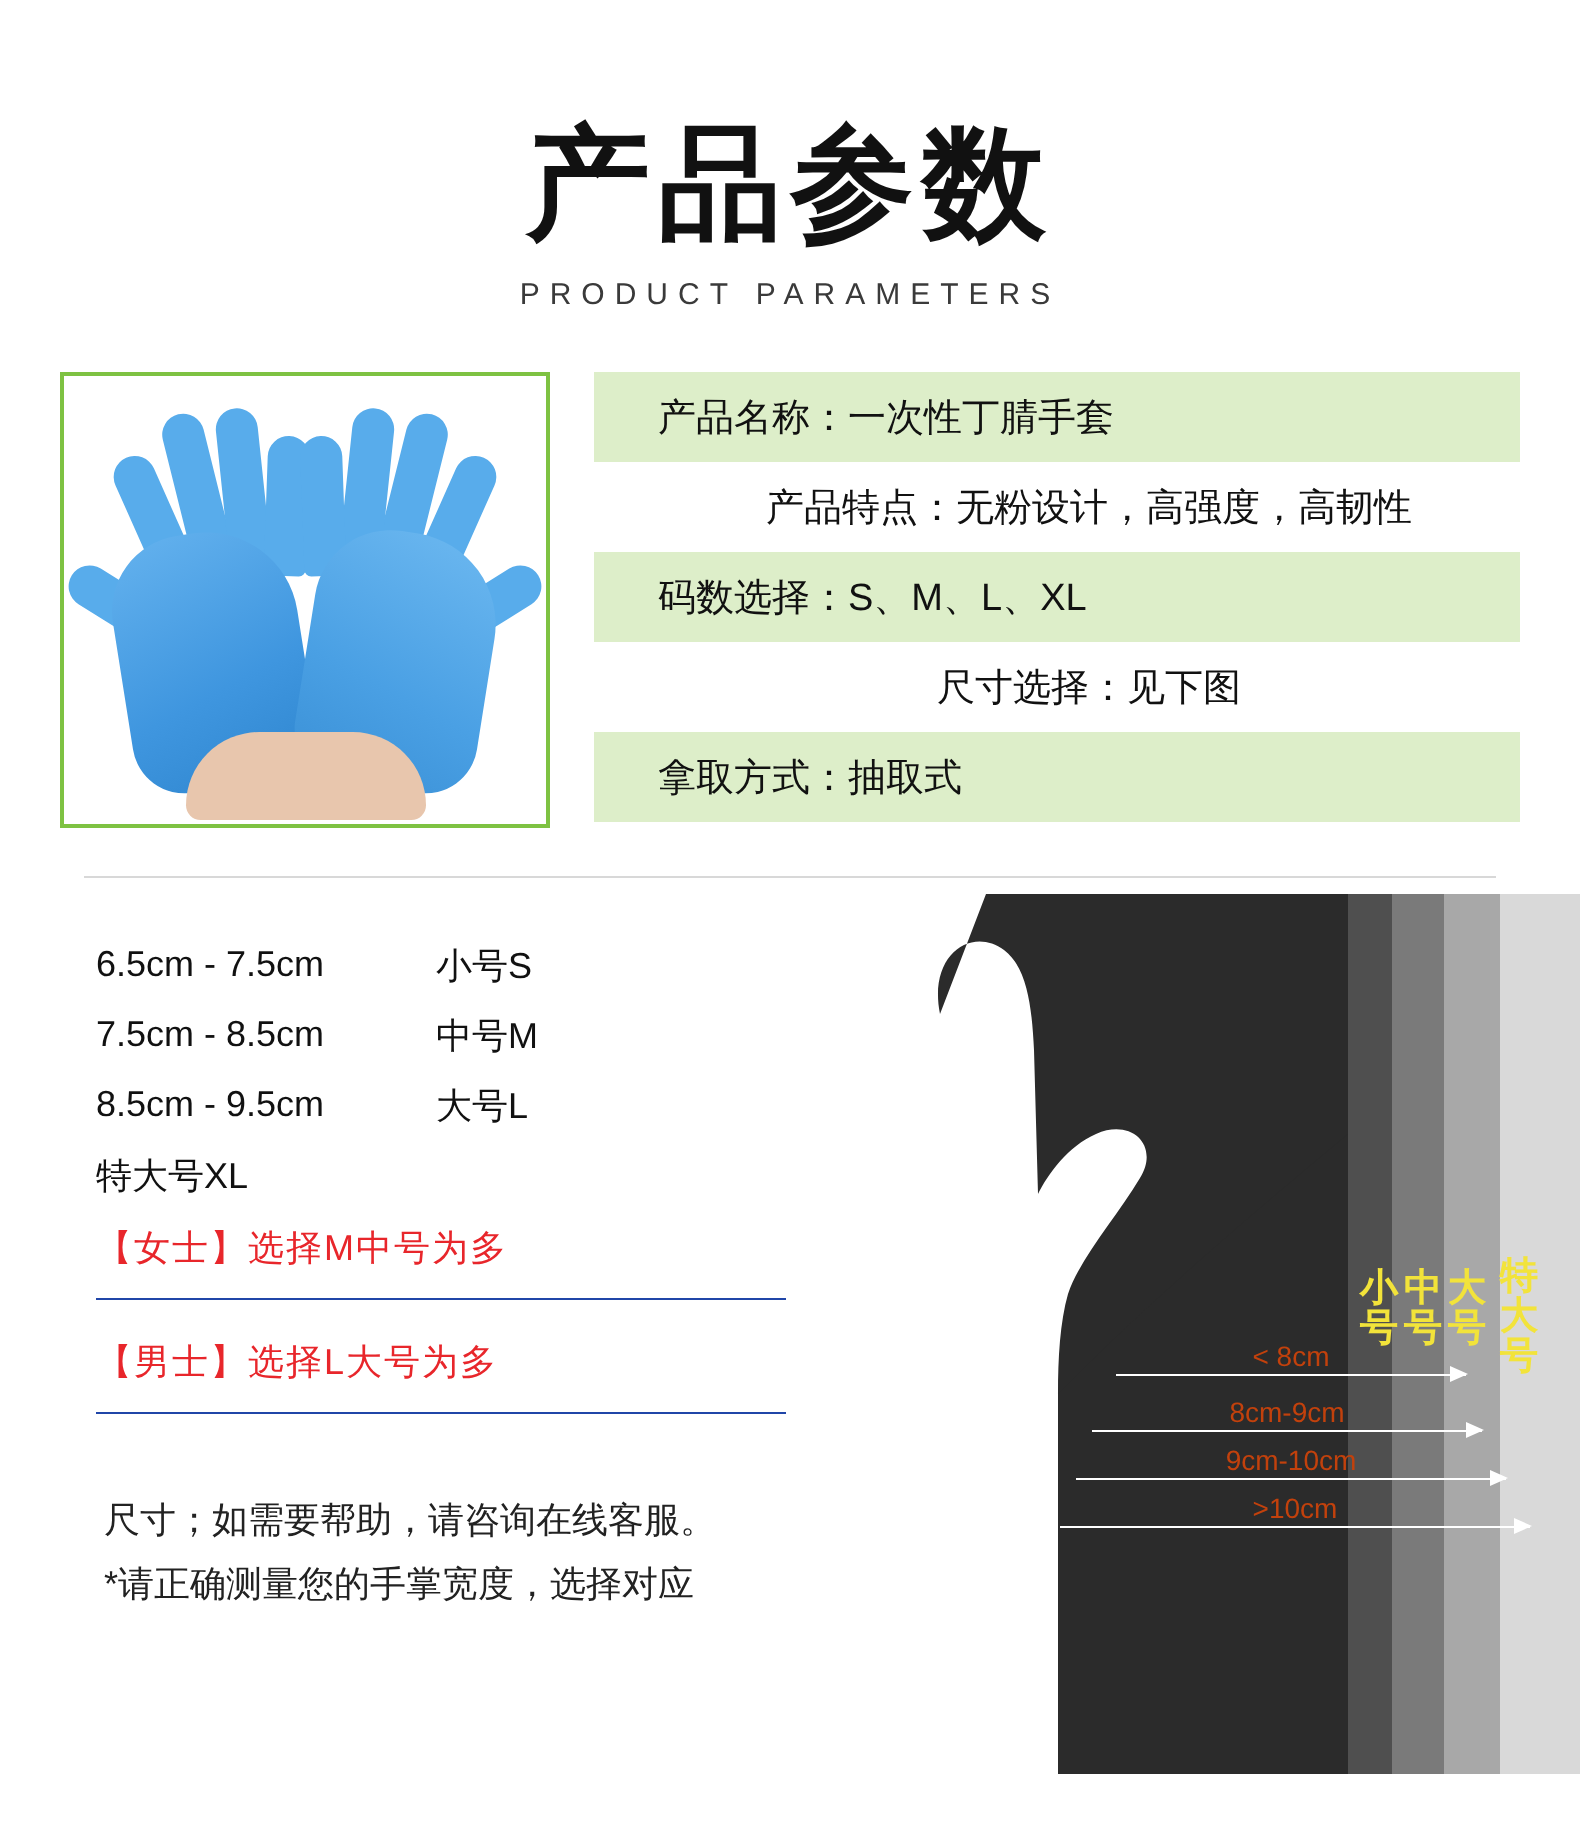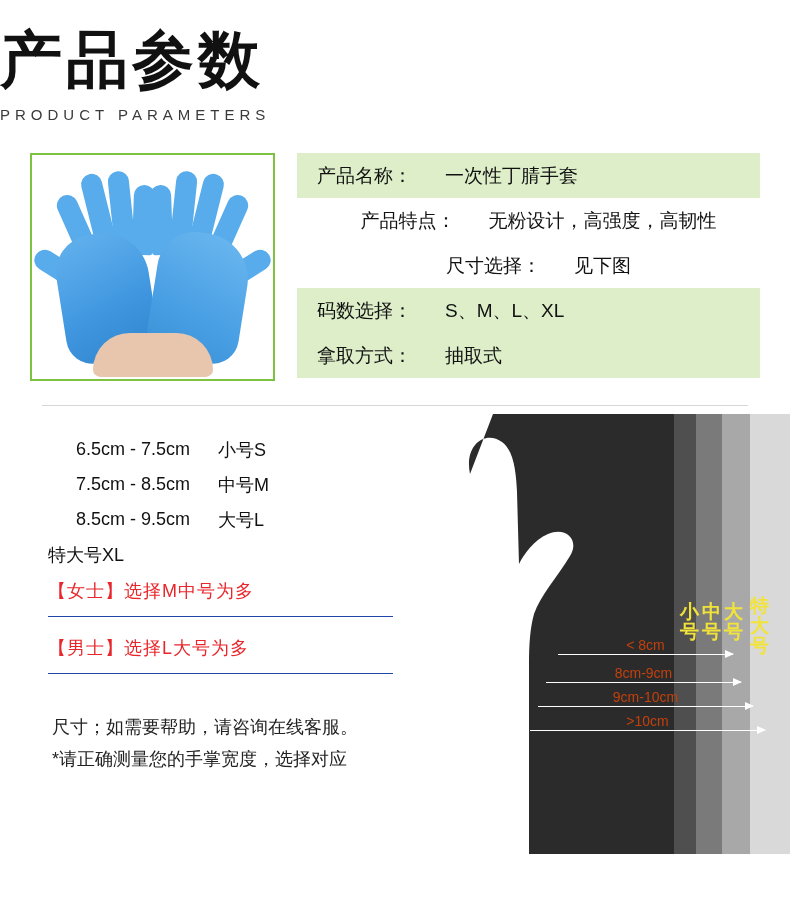--- a/index.html
+++ b/index.html
@@ -11,22 +11,22 @@
     height: 915px;
     background: #ffffff;
     font-family: "Liberation Sans", sans-serif;
     color: #1a1a1a;
     overflow: hidden;
     position: relative;
   }
 
   
   .header {
-    padding-top: 27px;
-    text-align: left;
+    padding-top: 60px;
+    text-align: center;
   }
   .title-cn {
     font-size: 62px;
     font-weight: bold;
     letter-spacing: 4px;
     color: #111111;
     line-height: 1.05;
   }
   .title-en {
     margin-top: 14px;
@@ -102,29 +102,29 @@
   .spec-rows {
     flex: 1 1 auto;
     margin-left: 22px;
     display: flex;
     flex-direction: column;
   }
   .spec-row {
     height: 45px;
     display: flex;
     align-items: center;
-    padding-left: 20px;
+    padding-left: 32px;
     font-size: 19px;
     color: #111111;
     box-sizing: border-box;
   }
   .spec-row.shade { background: #ddeec9; }
   .spec-row.plain { background: #ffffff; justify-content: center; }
   .spec-row .label { white-space: nowrap; }
-  .spec-row .value { white-space: nowrap; margin-left: 33px; }
+  .spec-row .value { white-space: nowrap; }
 
   
   .divider {
     margin: 24px 42px 0 42px;
     border-top: 1px solid #d8d8d8;
   }
 
   
   .size-section {
     position: relative;
@@ -138,21 +138,21 @@
     top: 8px;
     width: 330px;
   }
   .size-table .srow {
     display: flex;
     height: 35px;
     align-items: center;
     font-size: 18px;
     color: #111111;
   }
-  .size-table .srow .rng { width: 170px; text-align: center; }
+  .size-table .srow .rng { width: 170px; }
   .size-table .srow .nm  { width: 150px; }
 
   .hl {
     margin-left: 48px;
     font-size: 18px;
     font-weight: normal;
     color: #e8262b;
     letter-spacing: 1px;
   }
   .hl-1 { position: absolute; top: 155px; left: 0; }
@@ -246,27 +246,27 @@
 
   <div class="spec-rows">
     <div class="spec-row shade">
       <span class="label">产品名称：</span>
       <span class="value">一次性丁腈手套</span>
     </div>
     <div class="spec-row plain">
       <span class="label">产品特点：</span>
       <span class="value">无粉设计，高强度，高韧性</span>
     </div>
+    <div class="spec-row shade">
+      <span class="label">码数选择：</span>
+      <span class="value">S、M、L、XL</span>
+    </div>
     <div class="spec-row plain">
       <span class="label">尺寸选择：</span>
       <span class="value">见下图</span>
-    </div>
-    <div class="spec-row shade">
-      <span class="label">码数选择：</span>
-      <span class="value">S、M、L、XL</span>
     </div>
     <div class="spec-row shade">
       <span class="label">拿取方式：</span>
       <span class="value">抽取式</span>
     </div>
   </div>
 </div>
 
 <div class="divider"></div>
 

